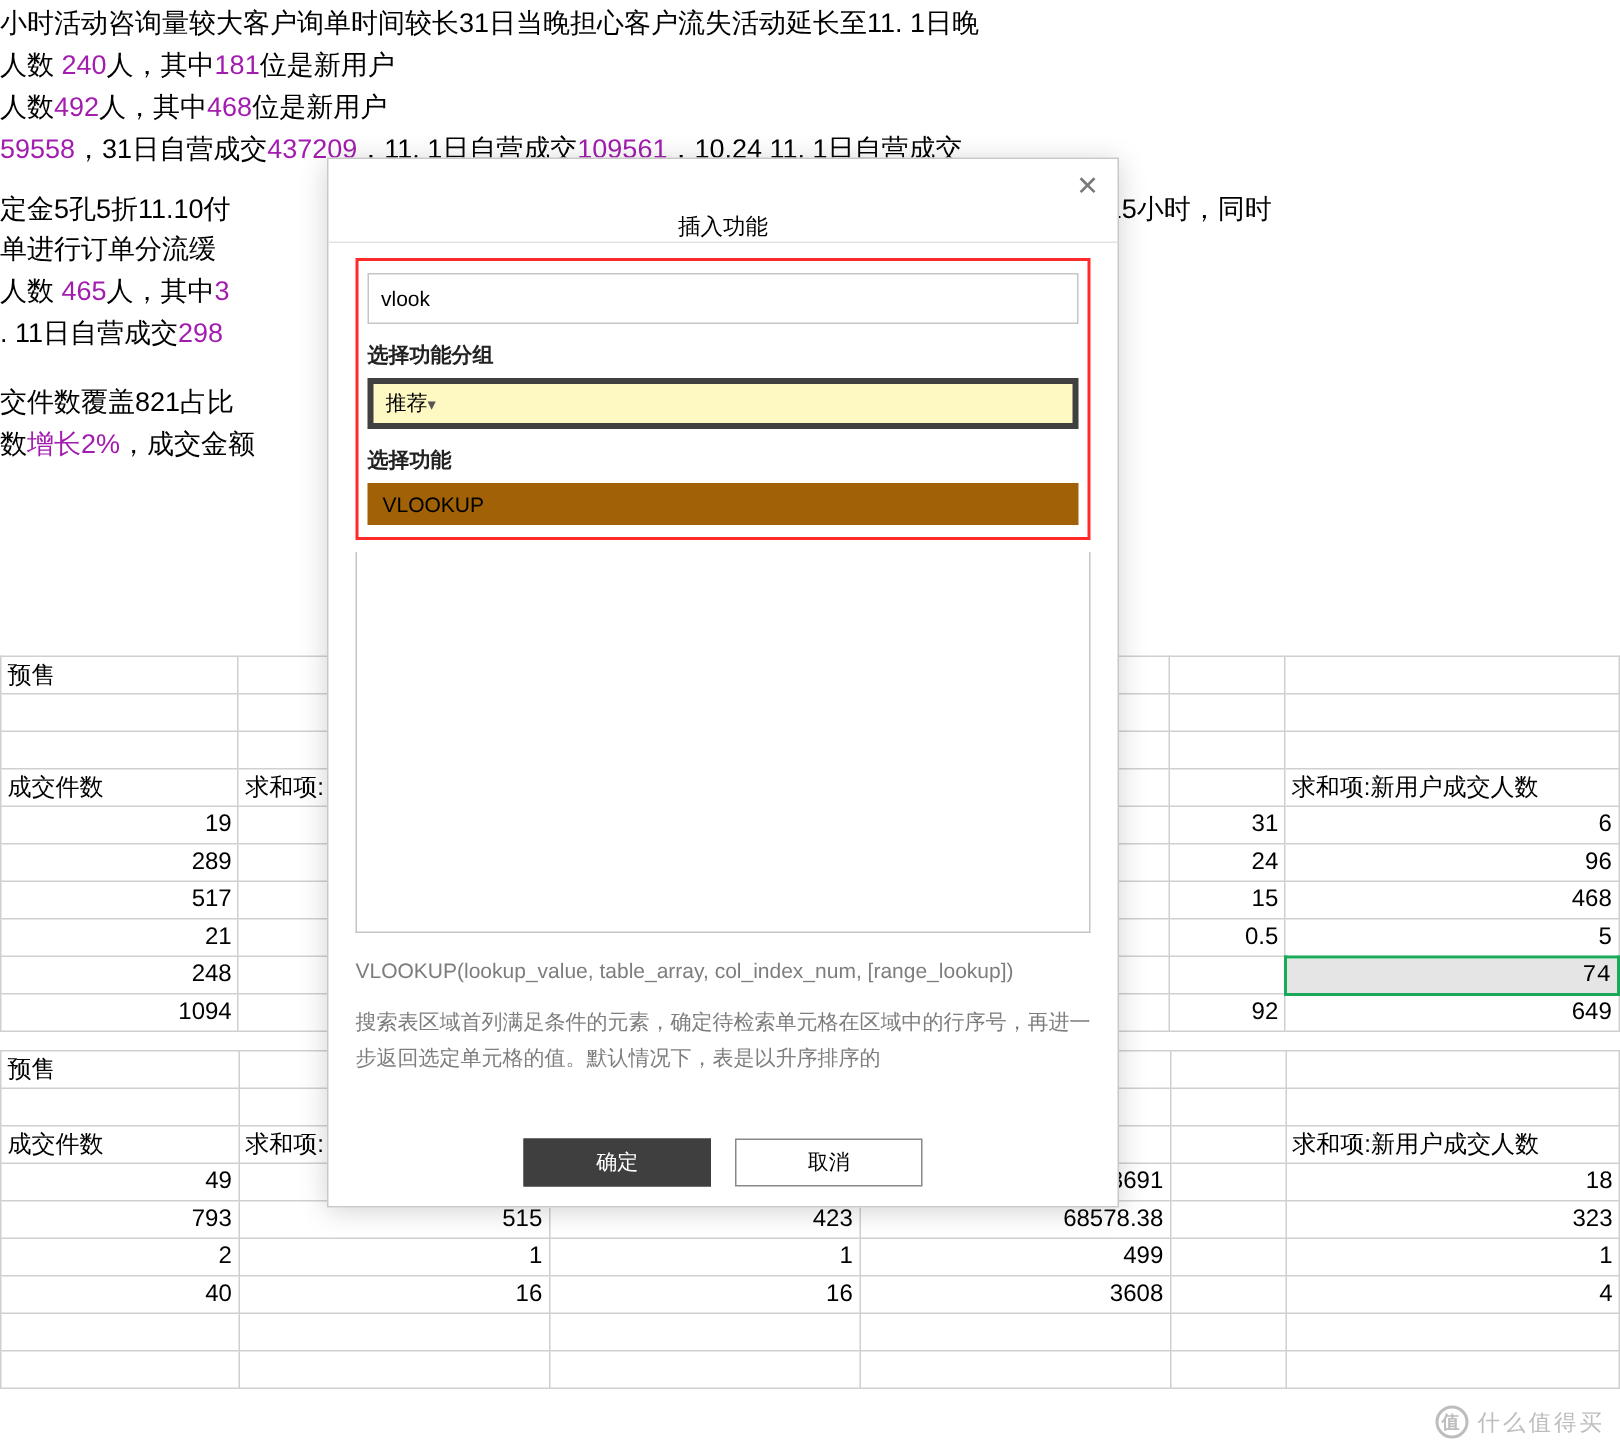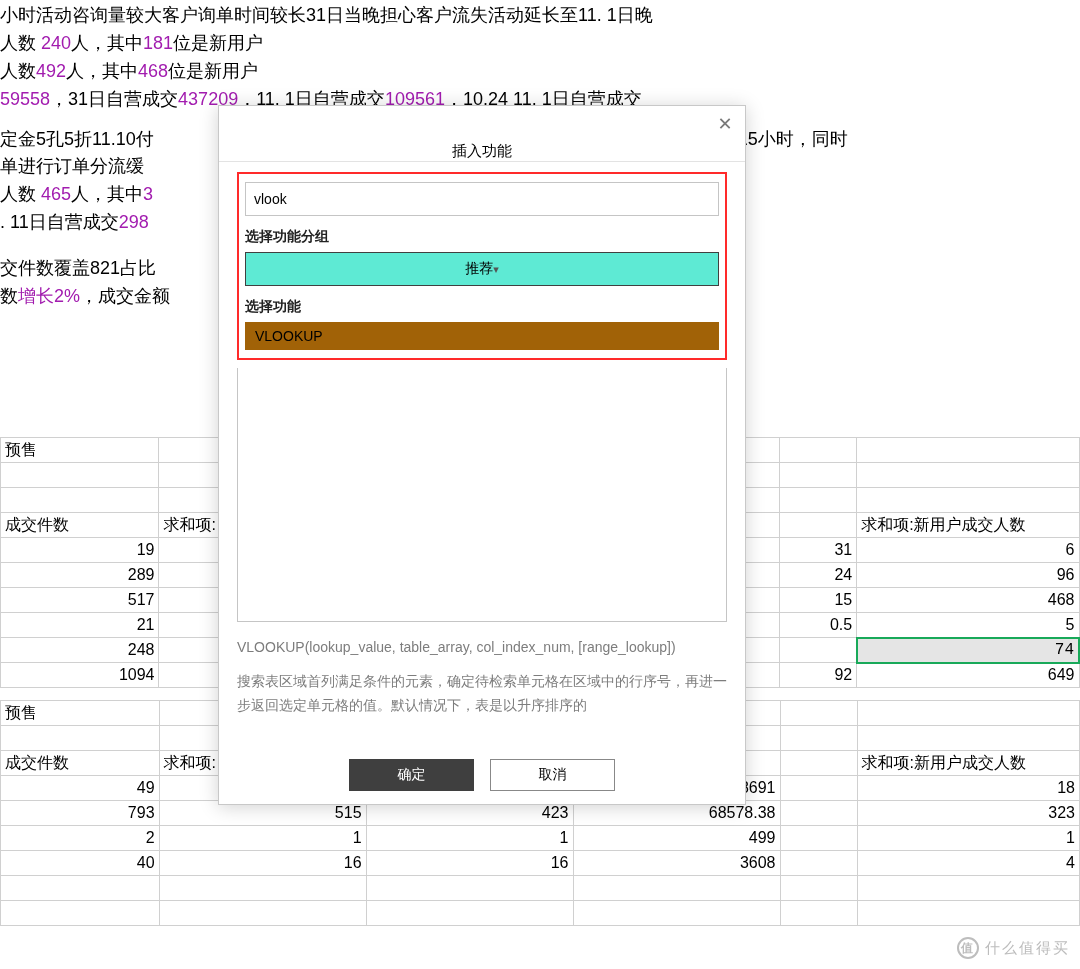--- a/index.html
+++ b/index.html
@@ -112,27 +112,27 @@
       font-weight: 700;
       margin: 12px 0 6px 0;
       color: #222;
     }
     .select-wrap {
       position: relative;
     }
     .select-box {
       width: 100%;
       height: 34px;
-      border: 1px solid #404040;
+      border: 4px solid #404040;
       padding: 0 8px;
       font-size: 14px;
-      background: #5eead4;
+      background: #fef9c3;
       display: flex;
       align-items: center;
-      justify-content: center;
+      justify-content: flex-start;
       cursor: pointer;
     }
     .chevron {
       font-size: 11px;
       color: #555;
     }
     .func-list {
       border: 1px solid #c5c5c5;
       border-top: none;
       flex: 1;

